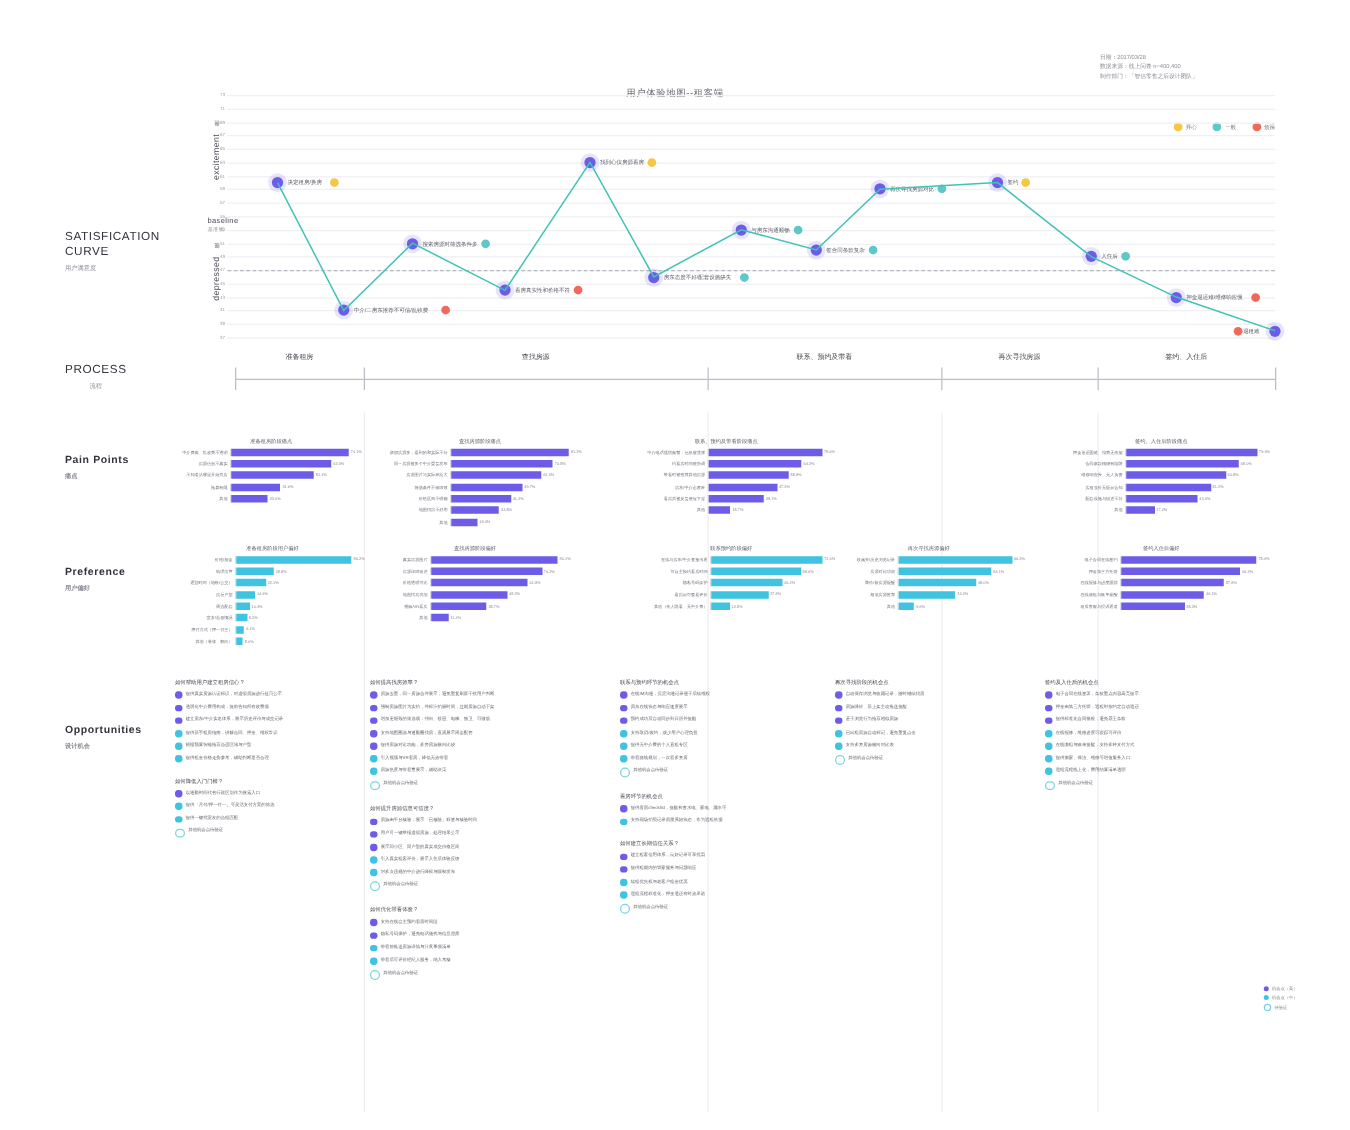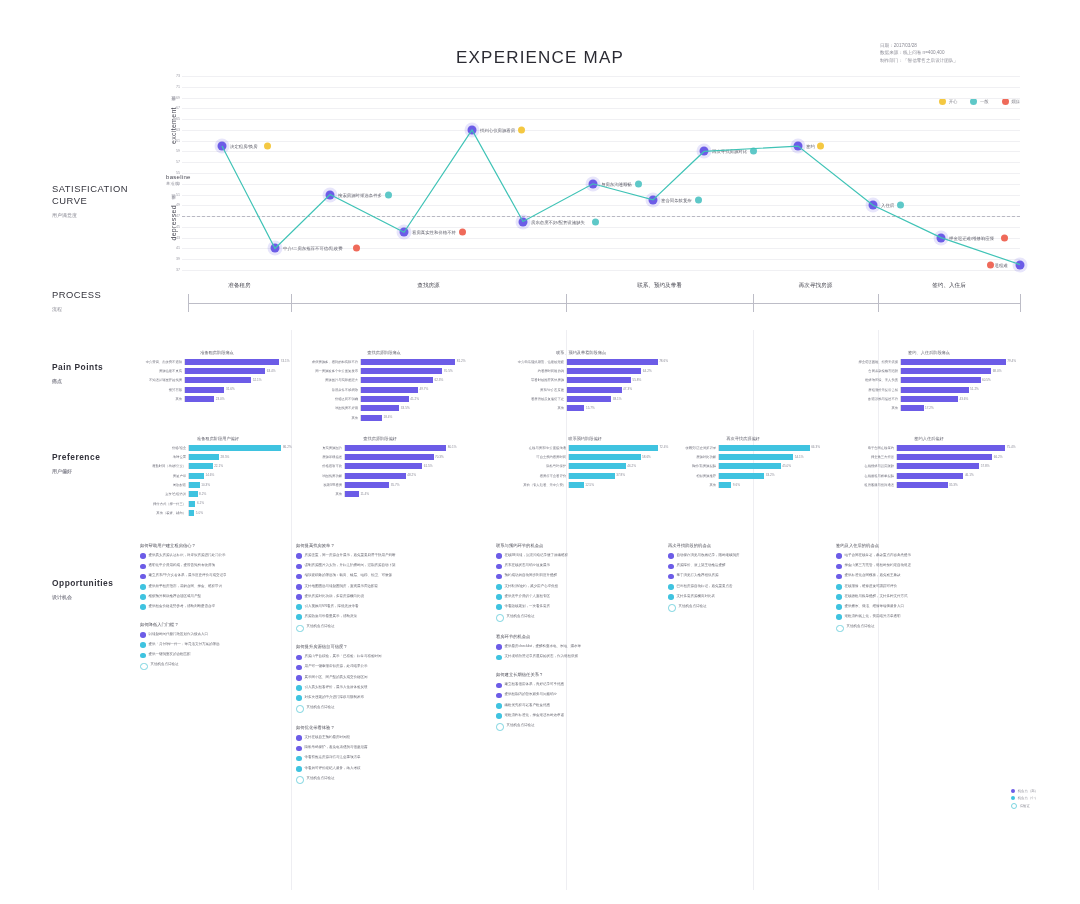--- a/index.html
+++ b/index.html
@@ -24,21 +24,21 @@
   
   #toplegend{right:60px;top:98px;display:flex;gap:13px;align-items:center;}
   .tl-item{display:flex;align-items:center;gap:2.5px;}
   .tl-dot{width:7px;height:7px;border-radius:50%;display:block;}
   .tl-lab{font-size:4.4px;color:#7b7b85;}
 
   
   .rail{left:52px;font-size:9.4px;letter-spacing:.5px;color:#33333c;line-height:12px;}
   .rail .cn{font-size:5px;color:#8a8a94;letter-spacing:0;margin-top:2px;}
   #rail-sat{top:183px;}
-  #rail-proc{top:289px;}
+  #rail-proc{top:289px;text-align:center;}
   #rail-pain{top:361px;font-weight:bold;font-size:8.4px;}
   #rail-pref{top:451px;font-weight:bold;font-size:8.4px;}
   #rail-opp{top:577px;font-weight:bold;font-size:8.4px;}
 
   
   #plot{left:182px;top:76px;width:838px;height:194px;}
   #plot .ytick{position:absolute;left:-14px;font-size:3.6px;color:#9b9ba5;
                transform:translateY(-50%);width:12px;text-align:right;}
   #plot .gline{position:absolute;left:0;width:838px;height:0;
                border-top:.5px solid #f0f0f3;}
@@ -106,21 +106,21 @@
   
   #wm{right:8px;bottom:18px;display:flex;align-items:center;gap:6px;opacity:.92;}
   #wm .wmtext{font-size:26px;font-weight:bold;color:#5e6166;letter-spacing:1px;}
   #wm svg{display:block;}
 </style>
 </head>
 <body>
 
 <div class="canvas">
 
-  <div class="abs" id="title">EXPERIENCE MAP</div>
+  <div class="abs" id="subtitle">用户体验地图--租客端</div>
   <div class="abs" id="meta">
       <div>日期：2017/03/28</div>
       <div>数据来源：线上问卷 n=400,400</div>
       <div>制作部门：「智信零售之后设计团队」</div>
     </div>
   <div class="abs" id="toplegend">
       <div class="tl-item">
         <span class="tl-dot" style="background: rgb(244, 200, 66);"></span>
         <span class="tl-lab">开心</span>
       </div>

